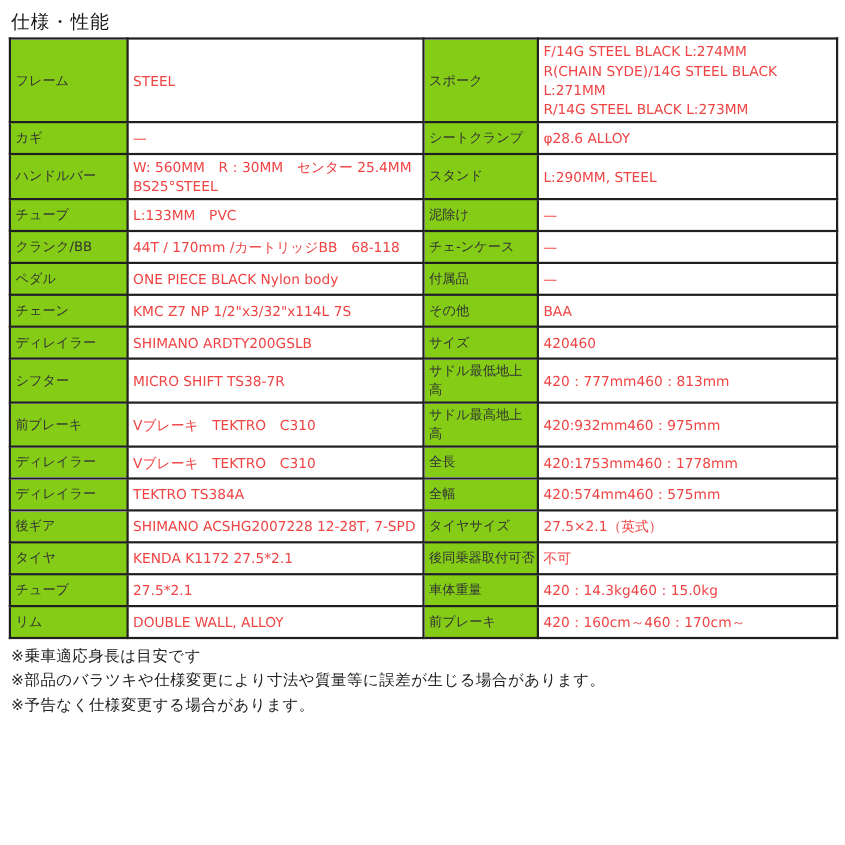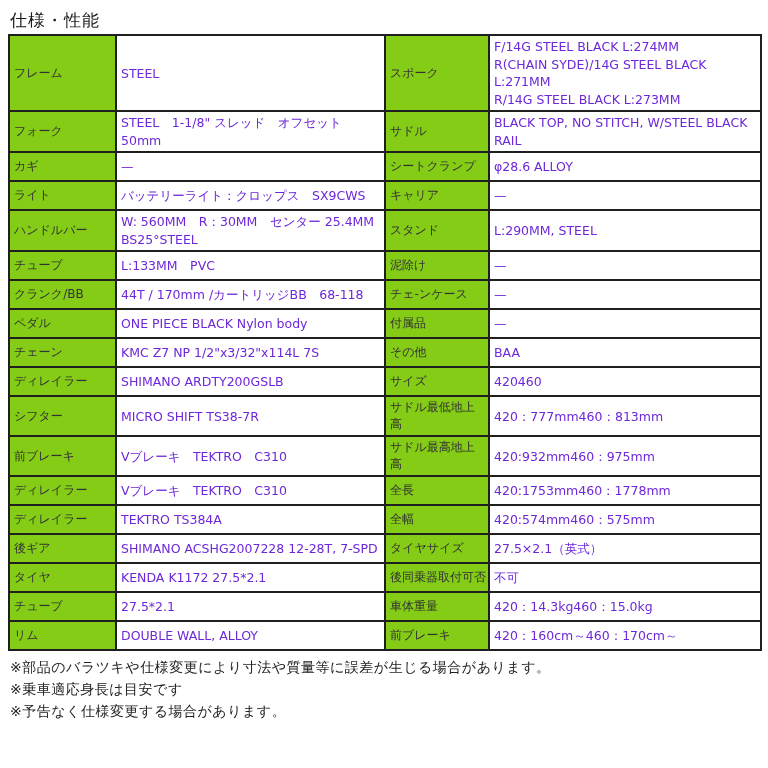--- a/index.html
+++ b/index.html
@@ -47,21 +47,21 @@
     background: #84cc16;
     font-weight: normal;
     font-size: 12px;
     color: #333333;
     padding: 2px 2px 2px 4px;
     letter-spacing: 0px;
   }
   table.spec-table td.val {
     background: #ffffff;
     font-size: 12.5px;
-    color: #6d28d9;
+    color: #ef4444;
     padding: 2px 3px 2px 4px;
     line-height: 1.4;
     white-space: pre-line;
   }
   .notes {
     margin: 6px 0 0 2px;
   }
   .note-line {
     font-size: 14px;
     color: #222222;
@@ -85,41 +85,29 @@
     <tbody>
   <tr>
     <th class="lbl">フレーム</th>
     <td class="val">STEEL</td>
     <th class="lbl">スポーク</th>
     <td class="val">F/14G STEEL BLACK L:274MM
 R(CHAIN SYDE)/14G STEEL BLACK L:271MM
 R/14G STEEL BLACK L:273MM</td>
   </tr>
 
-  <tr>
-    <th class="lbl">フォーク</th>
-    <td class="val">STEEL　1-1/8" スレッド　オフセット50mm</td>
-    <th class="lbl">サドル</th>
-    <td class="val">BLACK TOP, NO STITCH, W/STEEL BLACK RAIL</td>
-  </tr>
 
 
   <tr>
     <th class="lbl">カギ</th>
     <td class="val">—</td>
     <th class="lbl">シートクランプ</th>
     <td class="val">φ28.6 ALLOY</td>
   </tr>
 
-  <tr>
-    <th class="lbl">ライト</th>
-    <td class="val">バッテリーライト：クロップス　SX9CWS</td>
-    <th class="lbl">キャリア</th>
-    <td class="val">—</td>
-  </tr>
 
   <tr>
     <th class="lbl">ハンドルバー</th>
     <td class="val">W: 560MM　R：30MM　センター 25.4MM
 BS25°STEEL</td>
     <th class="lbl">スタンド</th>
     <td class="val">L:290MM, STEEL</td>
   </tr>
 
   <tr>
@@ -209,17 +197,17 @@
   <tr>
     <th class="lbl">リム</th>
     <td class="val">DOUBLE WALL, ALLOY</td>
     <th class="lbl">前ブレーキ</th>
     <td class="val">420：160cm～460：170cm～</td>
   </tr>
 </tbody>
   </table>
 
   <div class="notes">
+    <div class="note-line">※乗車適応身長は目安です</div>
     <div class="note-line">※部品のバラツキや仕様変更により寸法や質量等に誤差が生じる場合があります。</div>
-    <div class="note-line">※乗車適応身長は目安です</div>
     <div class="note-line">※予告なく仕様変更する場合があります。</div>
   </div>
 </div>
 
 </body></html>

